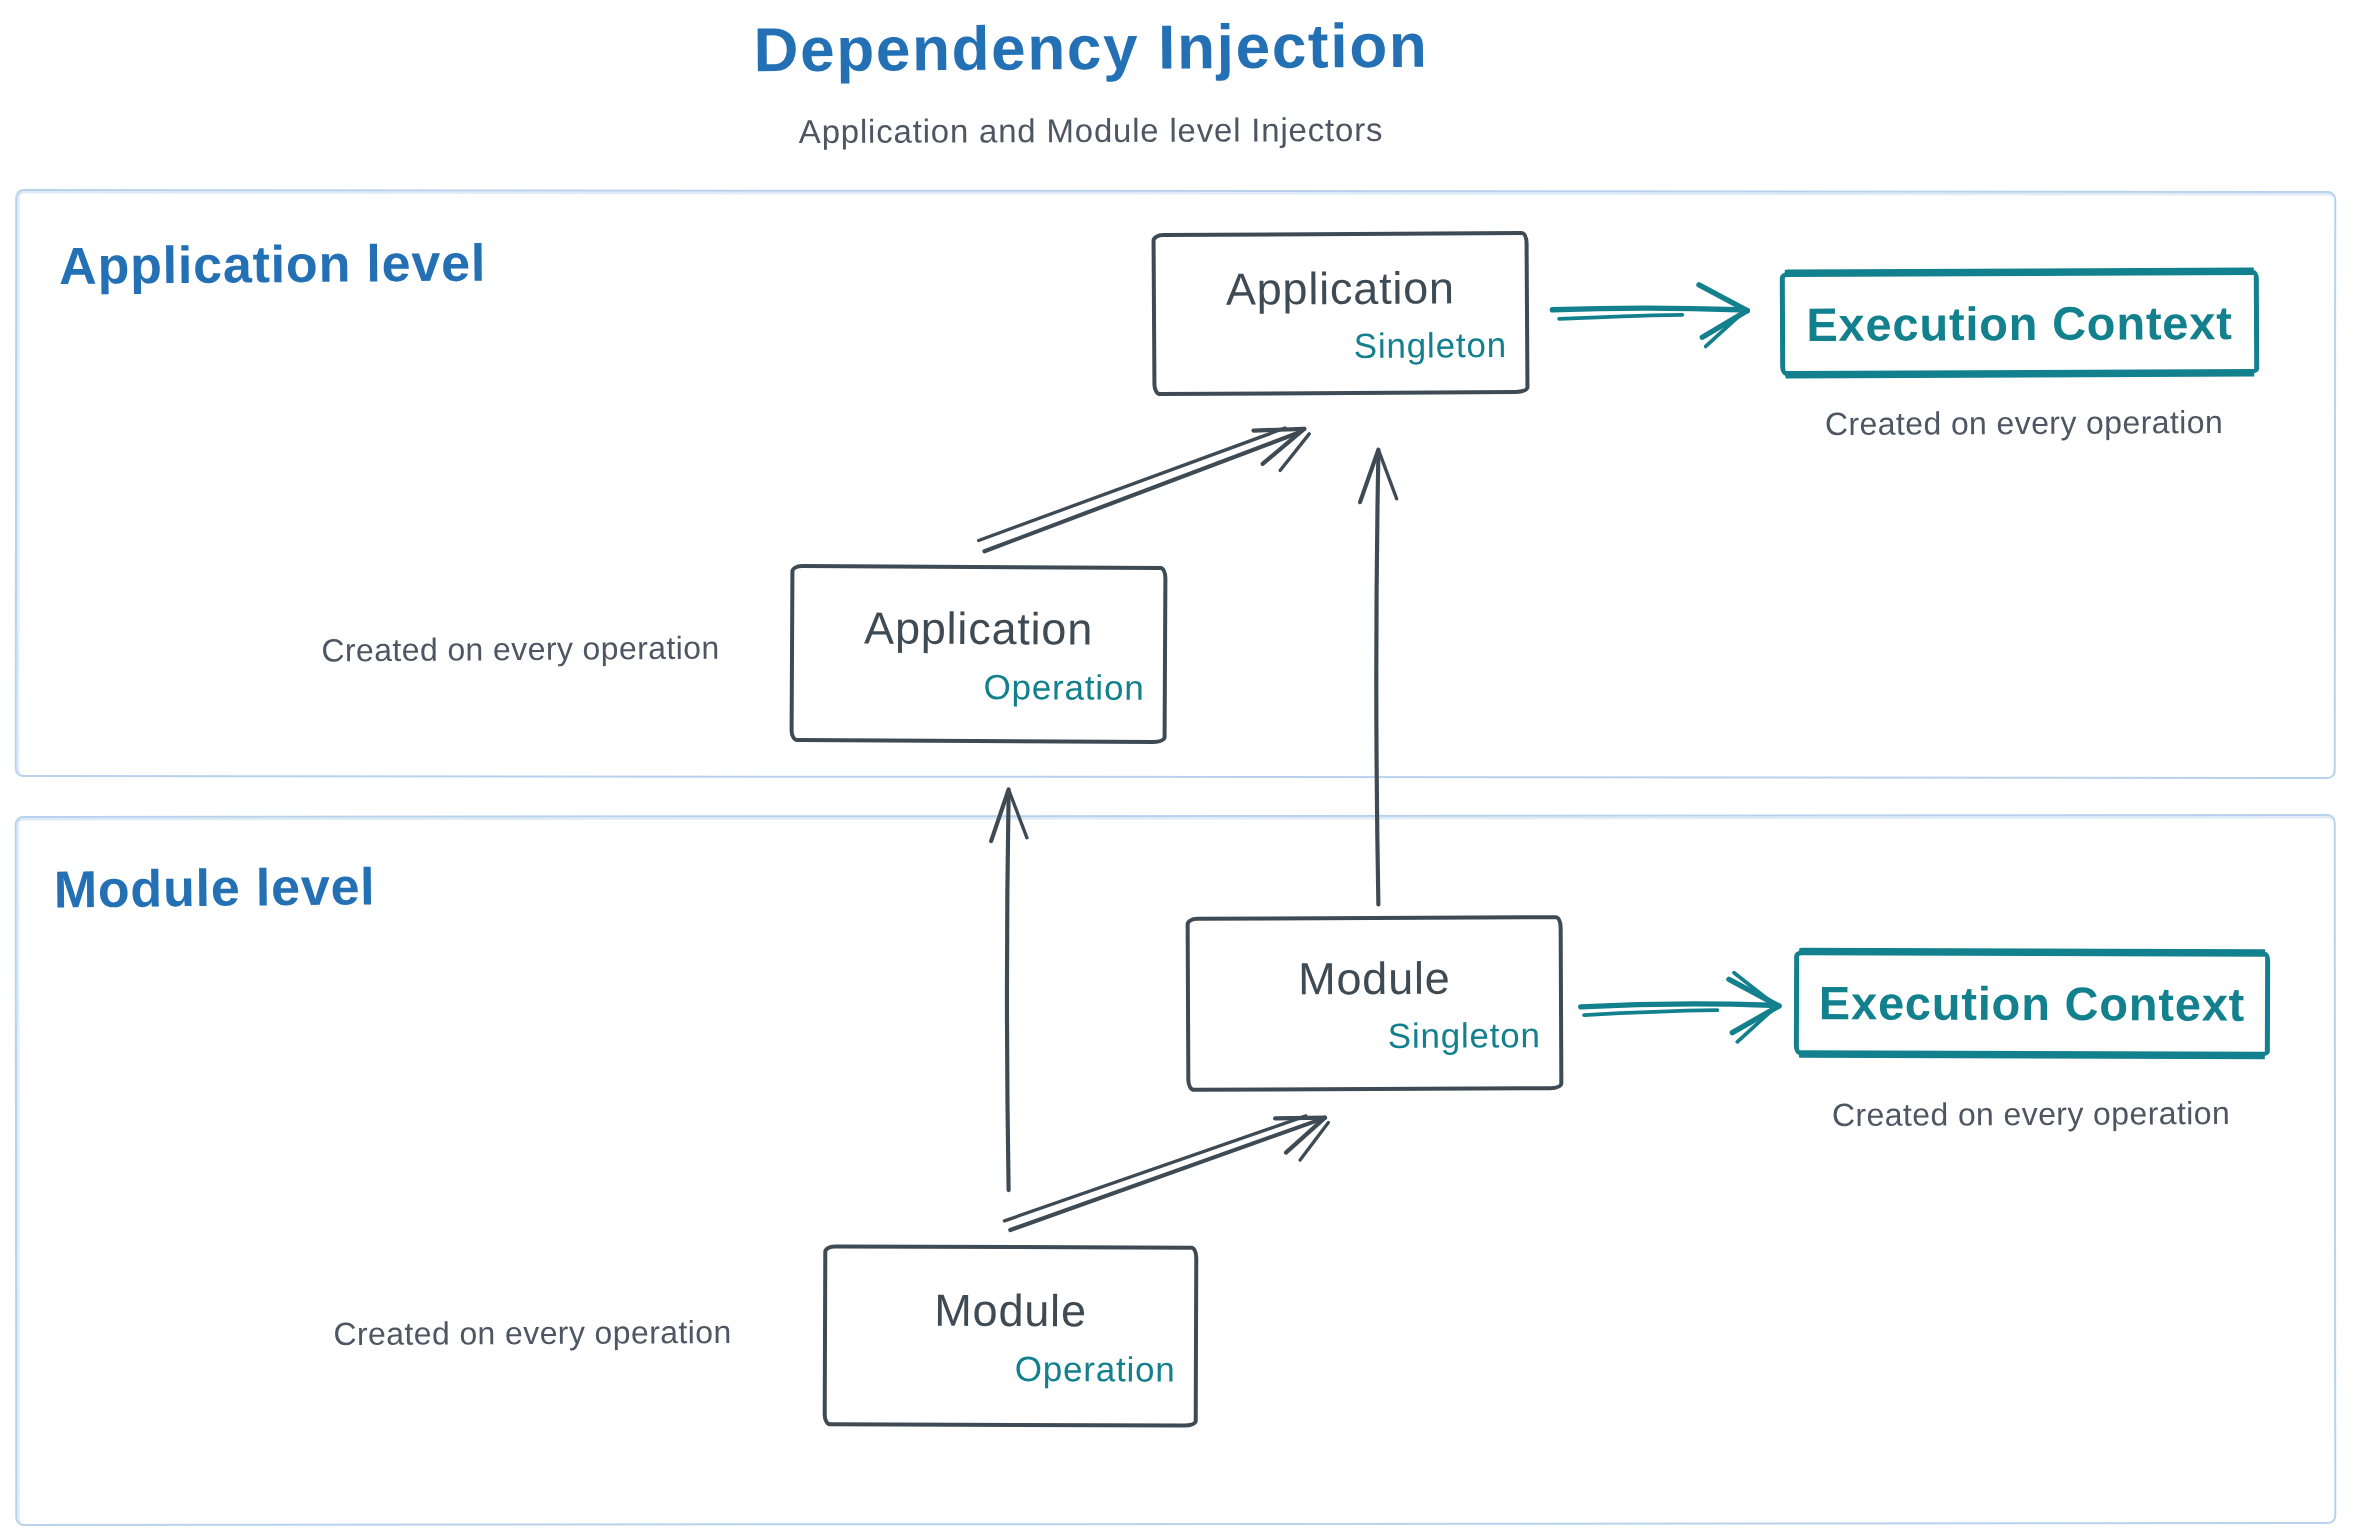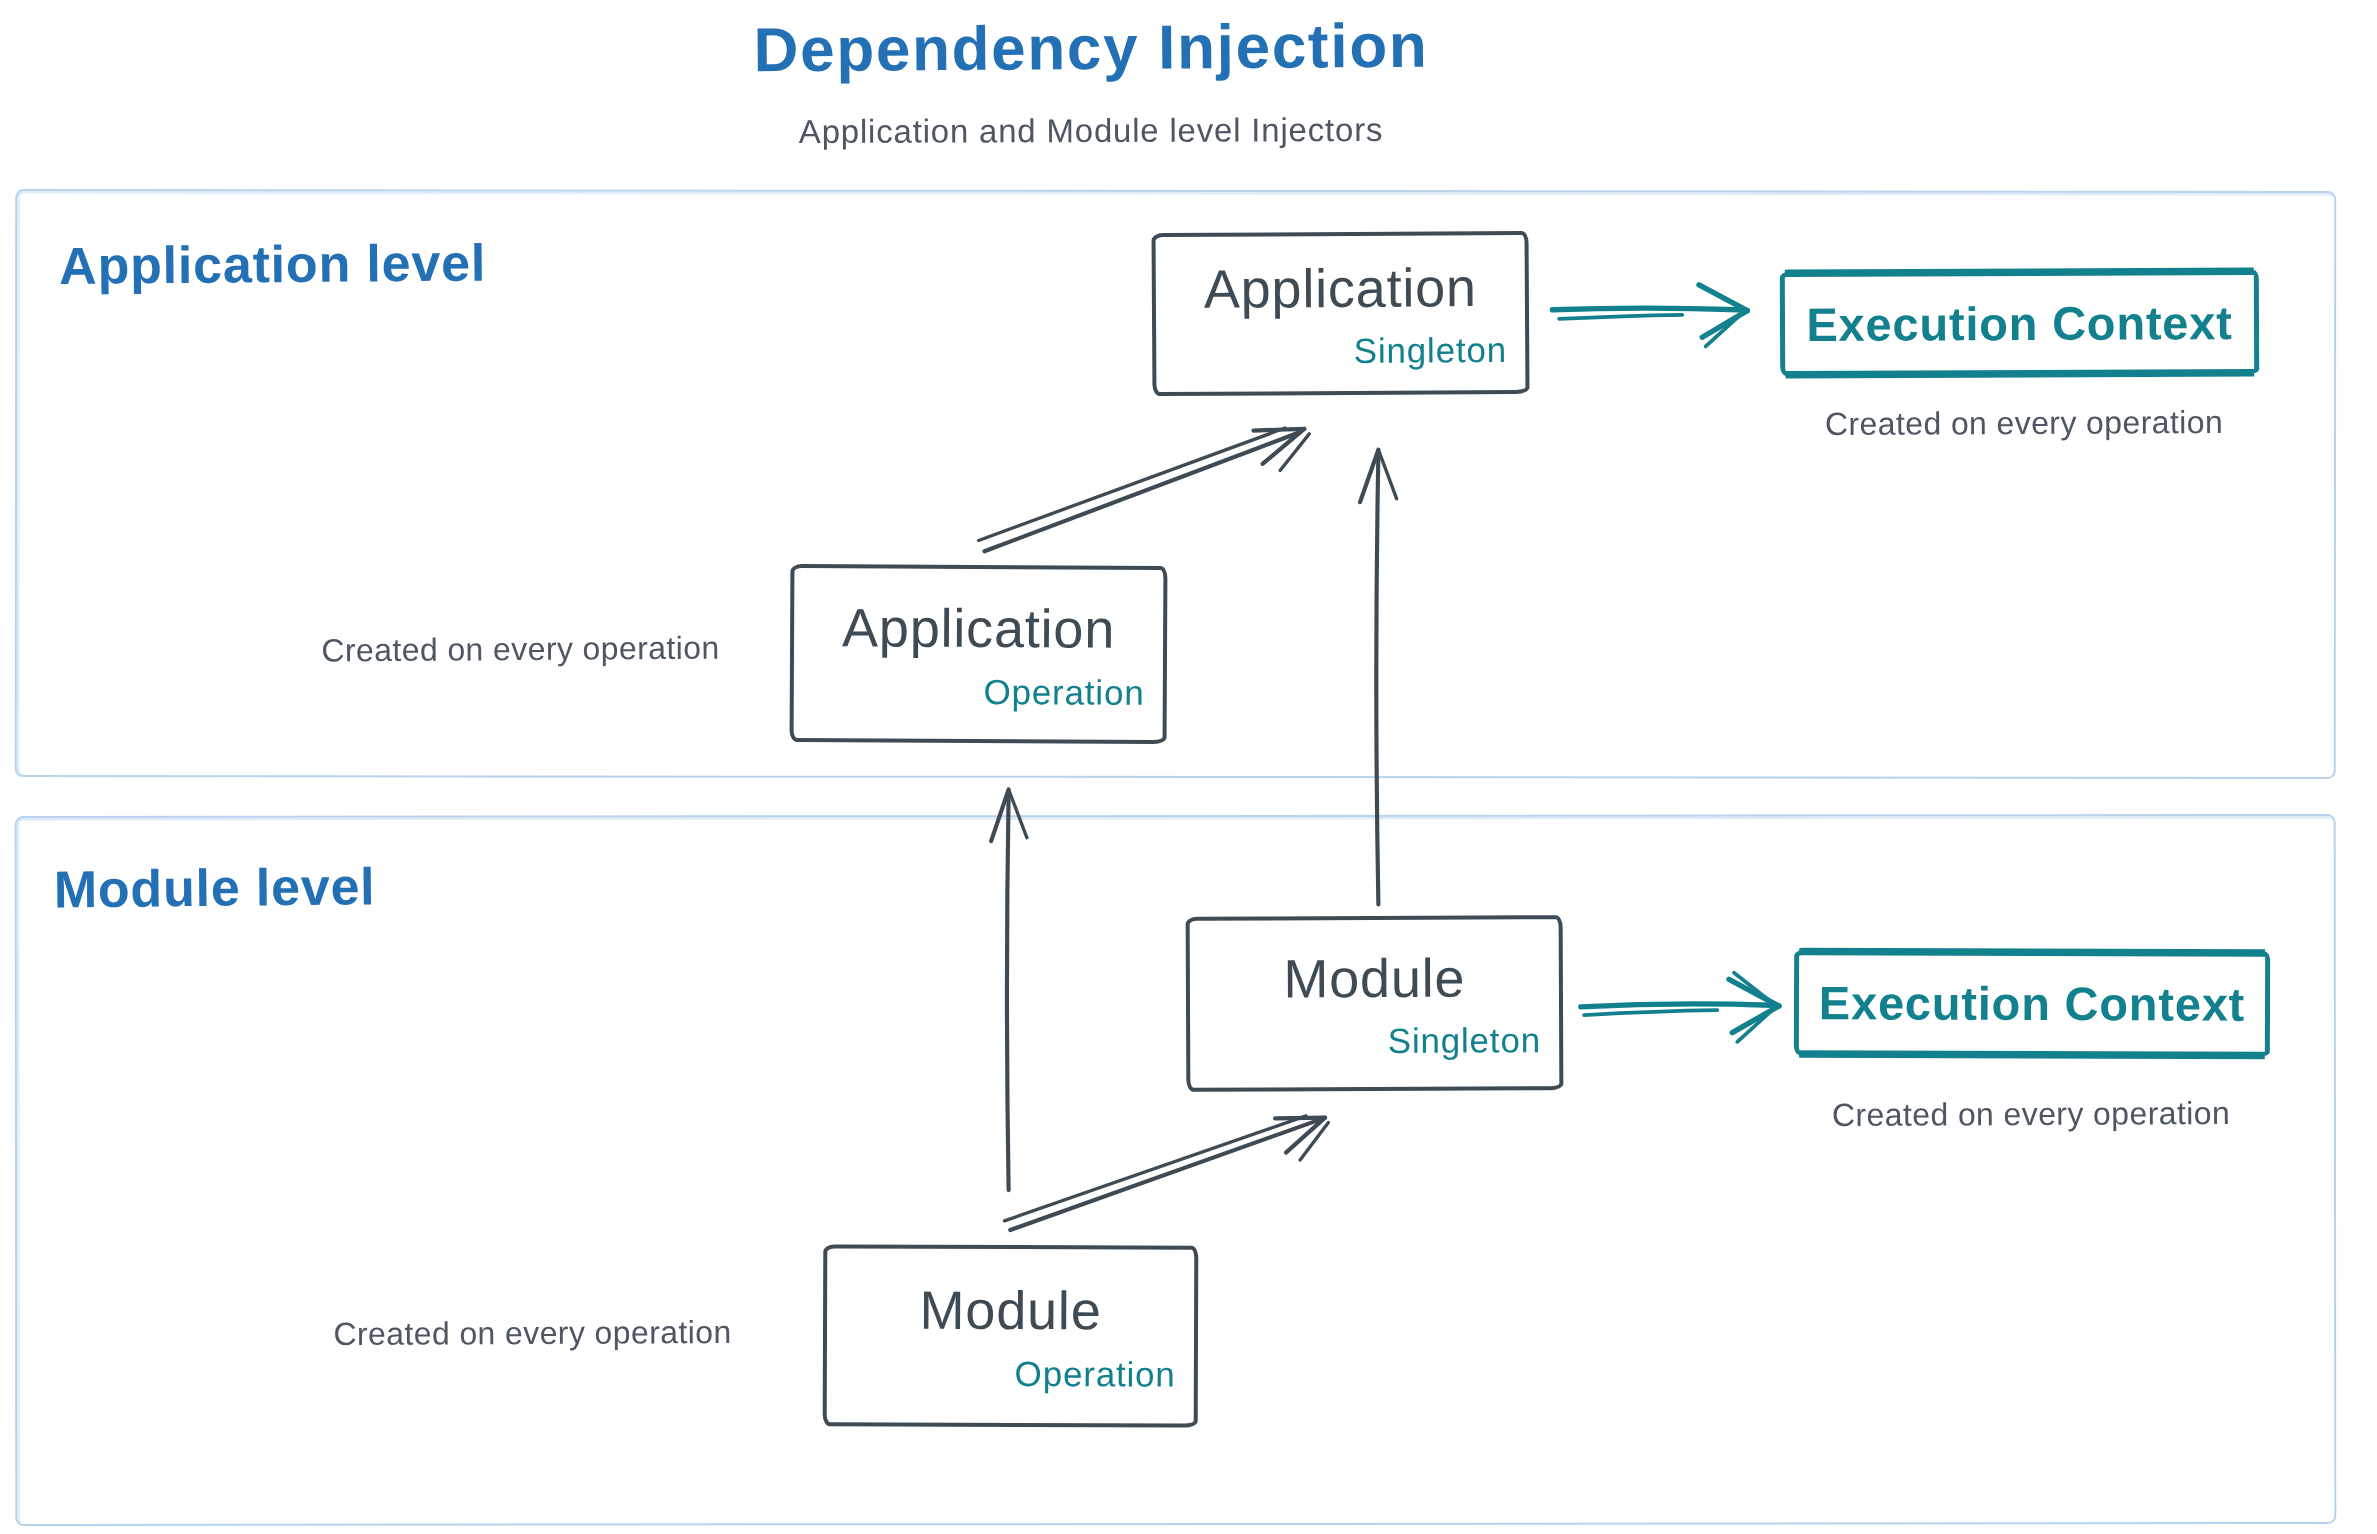--- a/index.html
+++ b/index.html
@@ -34,21 +34,21 @@
   }
   .level-box.app .level-label{left:42px;top:43px;}
   .level-box.module .level-label{left:37px;top:40px;}
 
   .node{
     position:absolute;background:#fff;border:4.2px solid var(--dark);
     border-radius:11.7px 6.7px 13.3px 7.5px / 7.5px 12.5px 6.7px 11.7px;
     display:flex;flex-direction:column;align-items:center;justify-content:center;
     z-index:4;
   }
-  .node-title{font-size:54px;font-weight:500;letter-spacing:0.8px;color:var(--dark);line-height:1.1;}
+  .node-title{font-size:45px;font-weight:500;letter-spacing:0.8px;color:var(--dark);line-height:1.1;}
   .node-scope{font-size:35px;font-weight:500;letter-spacing:0.8px;color:var(--teal);align-self:flex-end;margin-right:18.3px;margin-top:15px;line-height:1;}
 
   #app-singleton{left:1152px;top:232px;width:377px;height:163px;transform:rotate(-0.35deg);}
   #app-operation{left:790px;top:565px;width:377px;height:178px;transform:rotate(0.3deg);}
   #module-singleton{left:1186px;top:916px;width:377px;height:175px;transform:rotate(-0.25deg);}
   #module-operation{left:823px;top:1245px;width:375px;height:182px;transform:rotate(0.2deg);}
 
   .ec-node{
     position:absolute;background:#fff;border:5.8px solid var(--teal);
     border-radius:8.3px 5px 10px 5.8px / 5.8px 9.2px 5px 10px;

